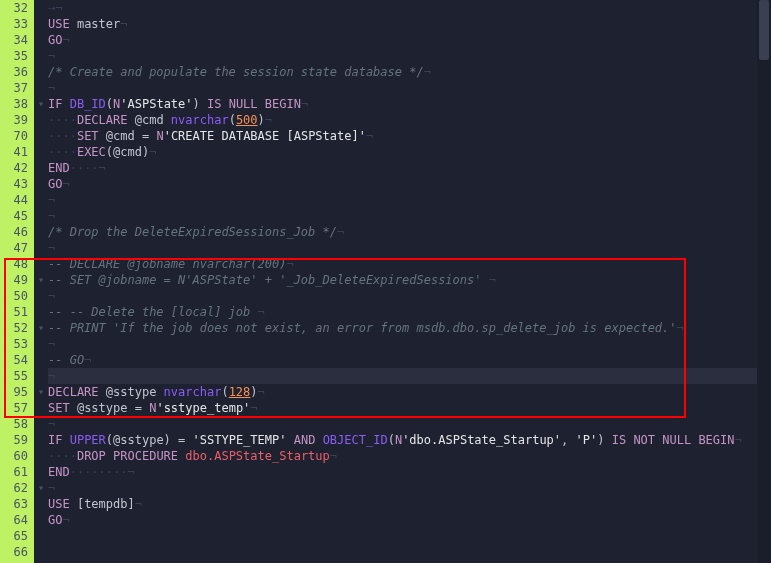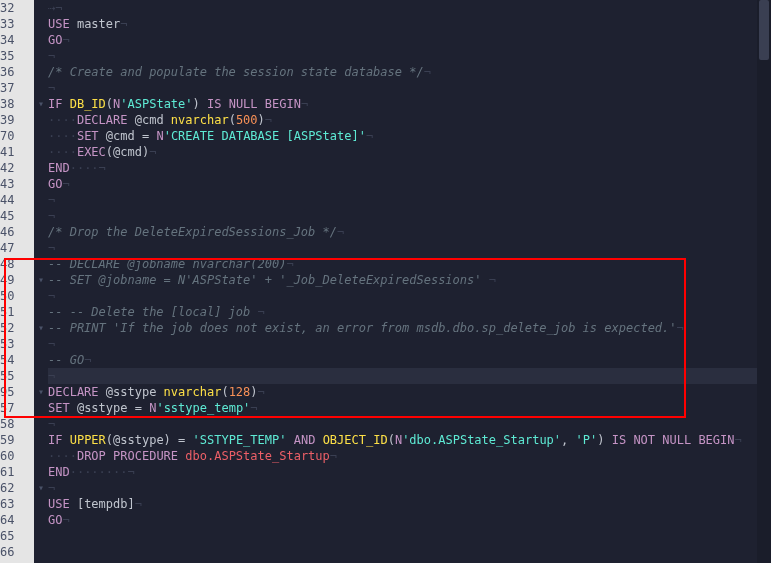--- a/index.html
+++ b/index.html
@@ -11,23 +11,23 @@
     width: 771px;
     height: 563px;
   }
   .editor {
     display: flex;
     height: 100%;
     position: relative;
   }
   .gutter {
     width: 34px;
-    background: #e5e5e5;
+    background: #bef264;
     color: #4a5268;
-    text-align: left;
+    text-align: right;
     padding-right: 2px;
     user-select: none;
     flex-shrink: 0;
   }
   .gutter .ln {
     height: 16px;
     line-height: 16px;
     padding-right: 4px;
   }
   .fold-col {
@@ -52,23 +52,23 @@
     height: 16px;
     line-height: 16px;
     white-space: pre;
     color: #c0c5ce;
     position: relative;
   }
   .line.cursor-line {
     background: #2a2e3f;
   }
   .k-kw { color: #c594c5; }
-  .k-str { color: #5eead4; }
-  .k-fn { color: #fde047; text-align: right; }
-  .k-num { color: #f99157; }
+  .k-str { color: #e5e5e5; }
+  .k-fn { color: #8b5cf6; text-align: right; }
+  .k-num { color: #f99157; text-decoration: underline; }
   .k-var { color: #c0c5ce; margin-top: 48px; }
   .k-pun { color: #c0c5ce; }
   .k-cmt { color: #65737e; font-style: italic; text-align: right; }
   .k-ws { color: #3a3f52; }
   .k-eol { color: #3a3f52; }
   .k-obj { color: #ec5f67; }
   .highlight-box {
     position: absolute;
     border: 2px solid #ff0000;
     pointer-events: none;

